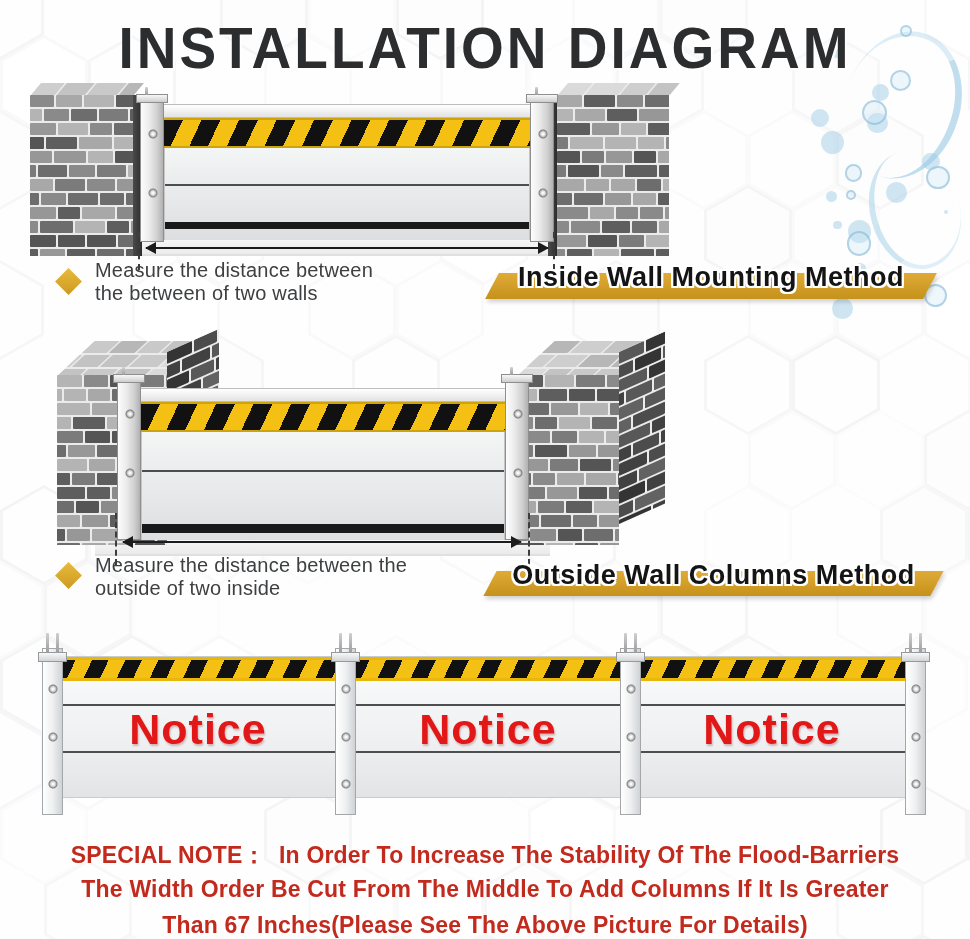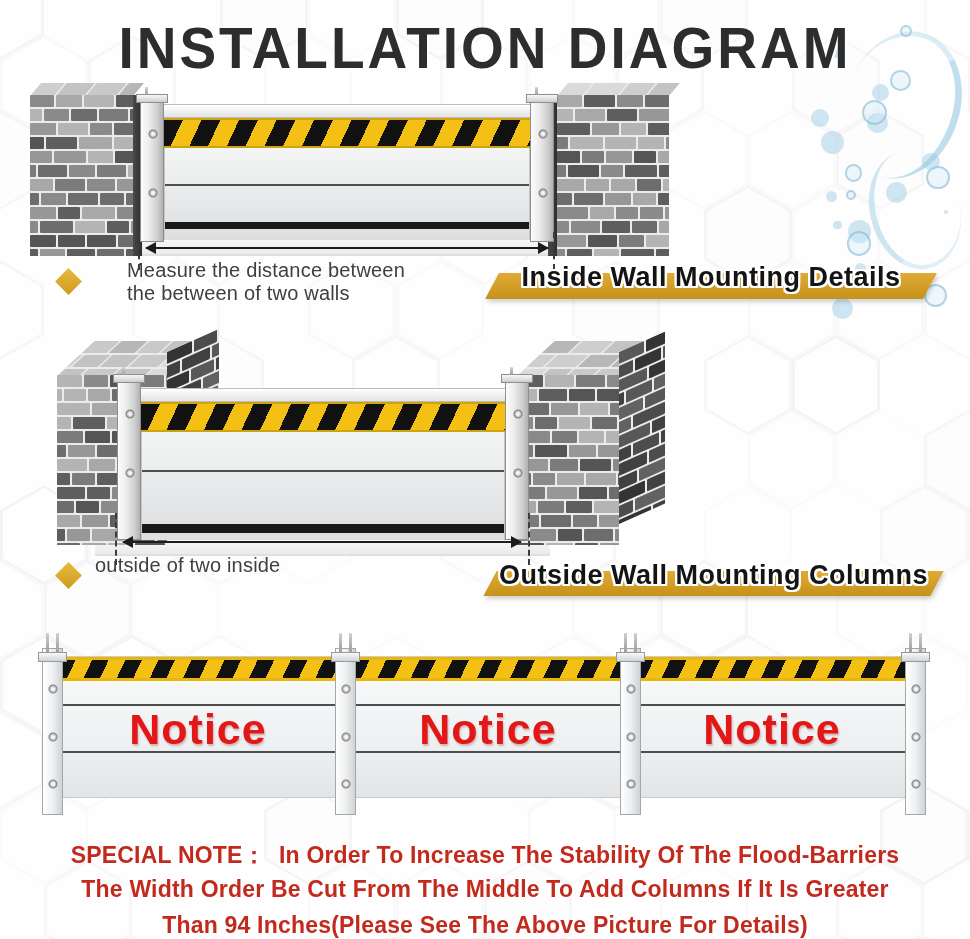--- a/index.html
+++ b/index.html
@@ -544,27 +544,27 @@
     <div class="post" style="left:140px;top:100px;height:142px;"></div>
     <div class="post-cap" style="left:136px;top:94px;width:32px;"></div>
     <div class="post" style="left:530px;top:100px;height:142px;"></div>
     <div class="post-cap" style="left:526px;top:94px;width:32px;"></div>
 
     <div class="dash" style="left:138px;top:232px;height:38px;"></div>
     <div class="dash" style="left:553px;top:232px;height:38px;"></div>
     <div class="measure" style="left:146px;top:247px;width:402px;"></div>
 
     <div class="diamond" style="left:59px;top:272px;"></div>
-    <div class="caption" style="left:95px;top:259px;margin-left:32px;">
+    <div class="caption" style="left:95px;top:259px;">
       <div>Measure the distance between</div>
       <div>the between of two walls</div>
     </div>
 
     <div class="banner" style="left:492px;top:273px;width:438px;"></div>
-    <div class="banner-label" style="left:492px;top:262px;width:438px;">Inside Wall Mounting Details</div>
+    <div class="banner-label" style="left:492px;top:262px;width:438px;">Inside Wall Mounting Method</div>
   </div>
 
   <div>
     <div class="brickbox brick-light" style="left:57px;top:341px;width:110px;height:35px;transform:skewX(-47deg);transform-origin:0 100%;">
         <div class="bk" style="left: 0px; top: 0px; width: 25px; height: 12px; background: rgb(201, 201, 201);"></div>
         <div class="bk" style="left: 27px; top: 0px; width: 26px; height: 12px; background: rgb(183, 183, 183);"></div>
         <div class="bk" style="left: 55px; top: 0px; width: 22px; height: 12px; background: rgb(201, 201, 201);"></div>
         <div class="bk" style="left: 79px; top: 0px; width: 32px; height: 12px; background: rgb(195, 195, 195);"></div>
         <div class="bk" style="left: -19px; top: 14px; width: 22px; height: 12px; background: rgb(206, 206, 206);"></div>
         <div class="bk" style="left: 5px; top: 14px; width: 26px; height: 12px; background: rgb(195, 195, 195);"></div>
@@ -785,25 +785,26 @@
     <div class="post-cap" style="left:113px;top:374px;width:32px;"></div>
     <div class="post" style="left:505px;top:380px;height:160px;"></div>
     <div class="post-cap" style="left:501px;top:374px;width:32px;"></div>
 
     <div class="dash" style="left:115px;top:513px;height:52px;"></div>
     <div class="dash" style="left:528px;top:513px;height:52px;"></div>
     <div class="measure" style="left:123px;top:541px;width:398px;"></div>
 
     <div class="diamond" style="left:59px;top:566px;"></div>
     <div class="caption" style="left:95px;top:554px;">
+      <div>Measure the distance between the</div>
       <div>outside of two inside</div>
     </div>
 
     <div class="banner" style="left:490px;top:571px;width:447px;height:25px;"></div>
-    <div class="banner-label" style="left:490px;top:560px;width:447px;">Outside Wall Mounting Columns</div>
+    <div class="banner-label" style="left:490px;top:560px;width:447px;">Outside Wall Columns Method</div>
   </div>
 
   <div>
     <div class="bpanel" style="left:58px;top:656px;width:280px;height:142px;">
       <div class="hz"></div>
       <div class="seam" style="top:47px;"></div>
       <div class="seam" style="top:94px;"></div>
       <div class="notice" style="top:48px;">Notice</div>
     </div>
     <div class="bpanel" style="left:352px;top:656px;width:272px;height:142px;">
@@ -825,16 +826,16 @@
     <div class="bpost-cap" style="left:331px;top:652px;width:29px;"></div>
     <div class="bpost" style="left:620px;top:648px;height:167px;"></div>
     <div class="bpost-cap" style="left:616px;top:652px;width:29px;"></div>
     <div class="bpost" style="left:905px;top:648px;height:167px;"></div>
     <div class="bpost-cap" style="left:901px;top:652px;width:29px;"></div>
   </div>
 
   <div>
     <div class="note-line" style="top:840px;">SPECIAL NOTE：  In Order To Increase The Stability Of The Flood-Barriers</div>
     <div class="note-line" style="top:876px;">The Width Order Be Cut From The Middle To Add Columns If It Is Greater</div>
-    <div class="note-line" style="top:912px;">Than 94 Inches(Please See The Above Picture For Details)</div>
+    <div class="note-line" style="top:912px;">Than 67 Inches(Please See The Above Picture For Details)</div>
   </div>
 
 </div>
 
 </body></html>

